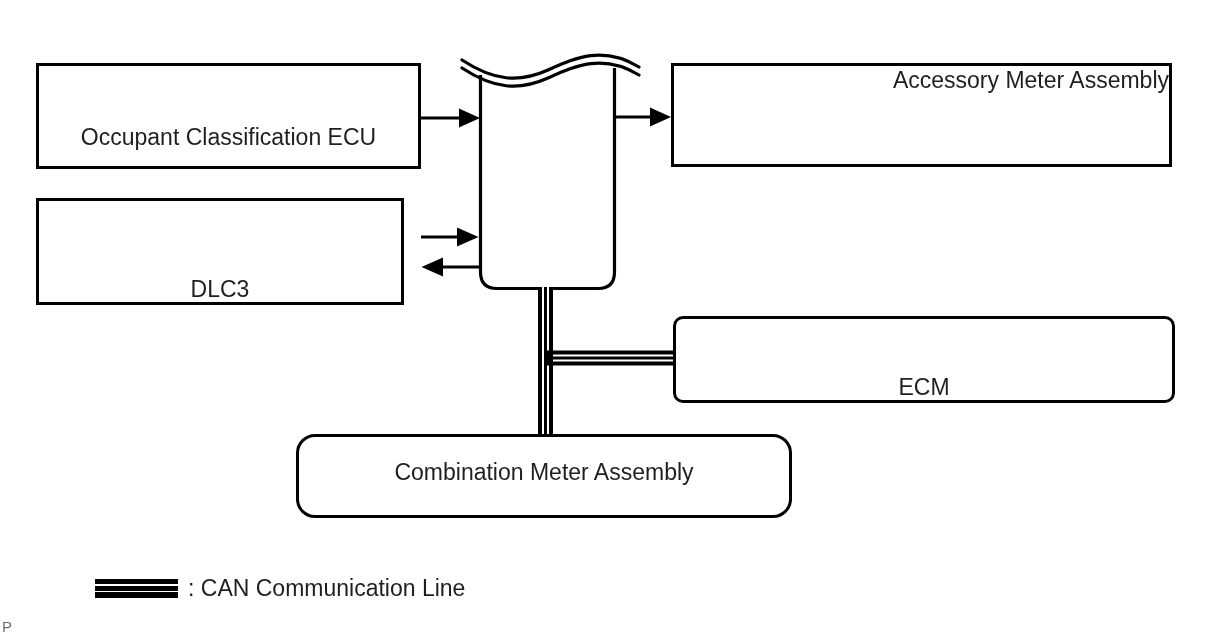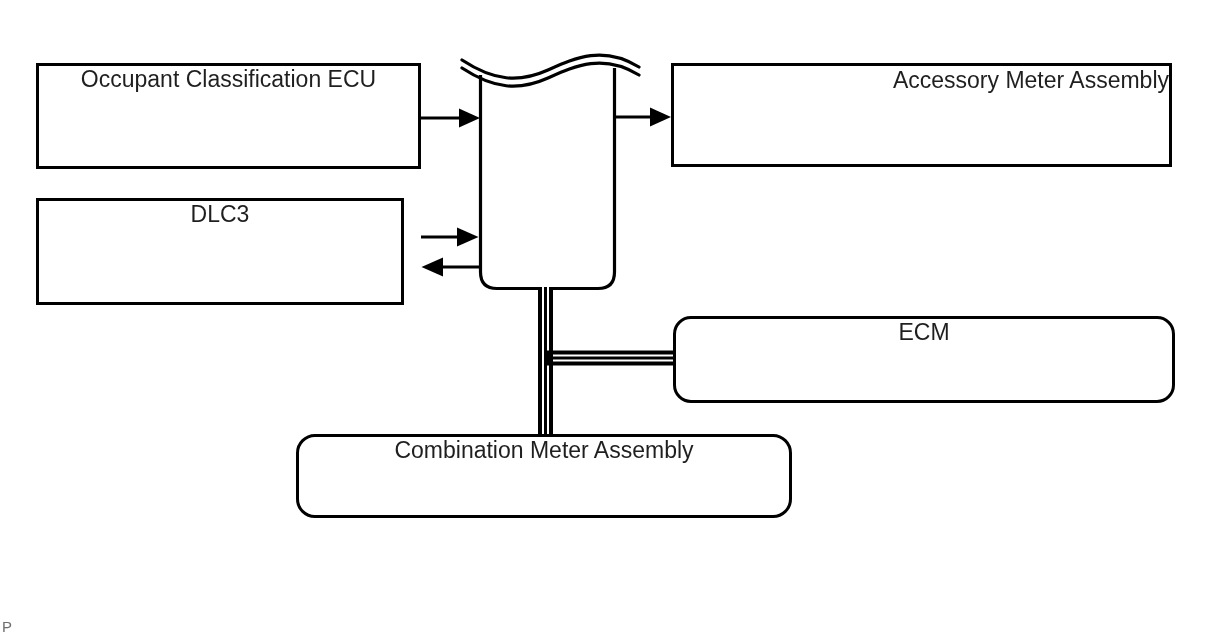--- a/index.html
+++ b/index.html
@@ -3,24 +3,24 @@
 <meta charset="utf-8">
 <style>
   html,body{margin:0;padding:0;background:#ffffff;}
   .canvas{
     position:relative;width:1208px;height:644px;background:#ffffff;overflow:hidden;
     font-family:"Liberation Sans","DejaVu Sans",sans-serif;color:#1f1f1f;
   }
   .layer{position:absolute;left:0;top:0;}
   .node{
     position:absolute;box-sizing:border-box;border:3px solid #000;background:#fff;
-    display:flex;align-items:flex-start;justify-content:center;text-align:center;
+    display:flex;align-items:flex-end;justify-content:center;text-align:center;
     font-size:23px;line-height:26px;
   }
-  .node.rounded{border-radius:18px;}
+  .node.rounded{border-radius:10px;}
   .node.rounded-sm{border-radius:19px;}
   .node.top-left{align-items:flex-start;justify-content:flex-end;text-align:left;}
   .multiline span{display:block;}
   .legend{
     position:absolute;left:95px;top:570px;height:36px;display:flex;align-items:center;gap:10px;
   }
   .legend-swatch{
     width:83px;height:19px;
     background:linear-gradient(to bottom,#000 0 5px,#fff 5px 7px,#000 7px 11.5px,#fff 11.5px 13.5px,#000 13.5px 19px);
   }
@@ -89,16 +89,20 @@
   </div>
 
   <div class="node rounded" style="left:673px;top:316px;width:502px;height:87px;">
     <span>ECM</span>
   </div>
 
   <div class="node rounded-sm" style="left:296px;top:434px;width:496px;height:84px;padding-bottom:30px;">
     <span>Combination Meter Assembly</span>
   </div>
 
+  <div class="legend">
+    <div class="legend-swatch"></div>
+    <div class="legend-label">: CAN Communication Line</div>
+  </div>
 
   <div class="page-marker">P</div>
 
 </div>
 
 </body></html>

